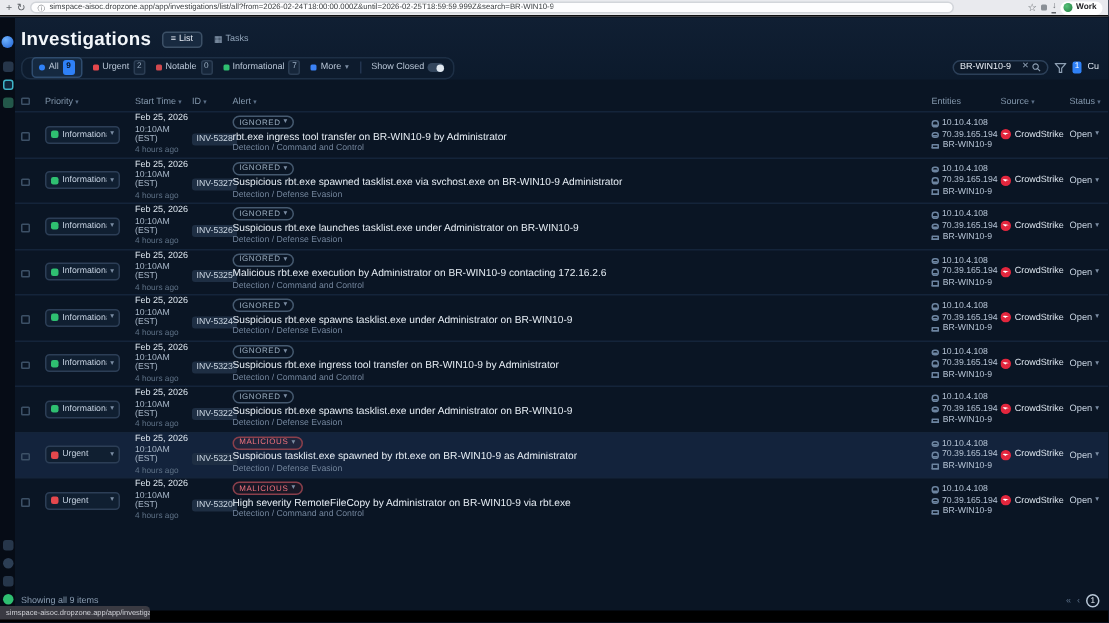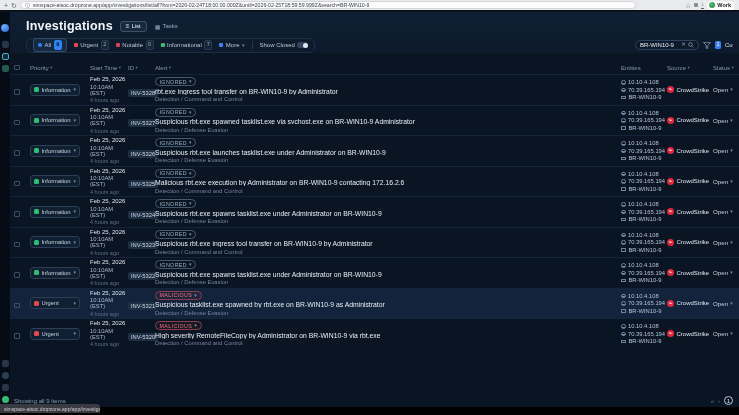--- a/index.html
+++ b/index.html
@@ -24,21 +24,21 @@
   .logo{width:8px;height:8px;border-radius:50%;background:radial-gradient(circle at 35% 30%,#6fb3ff,#1d5fd0);margin-bottom:4px}
   .rico{width:7px;height:7px;border-radius:2px;background:#26364a}
   .rico.active{background:#10263b;border:1px solid #3fb5c9}
   .rico.green{background:#23584a}
   .rail .flex{flex:1}
   .rico.round{border-radius:50%;background:#2c3e54}
   .rico.shield{border-radius:50%;background:#2fbf71;margin-bottom:4px}
 
   
   .main{position:absolute;left:10px;top:12px;right:0;bottom:8px;background:#0a1524;display:flex;flex-direction:column;overflow:hidden}
-  .apphead{background:linear-gradient(#101f33,#0c1a2c);padding:6px 4px 0 16px}
+  .apphead{background:linear-gradient(#101f33,#0c1a2c);padding:6px 4px 0 4px}
   .titlerow{display:flex;align-items:center;height:16px;gap:7px}
   .apptitle{font-size:12.5px;font-weight:bold;color:#f2f6fa;letter-spacing:0.2px}
   .vtoggle{display:flex;gap:3px;align-items:center}
   .vbtn{display:flex;align-items:center;gap:2px;height:11px;padding:0 5px;border-radius:3px;font-size:6px;color:#93a6bb}
   .vbtn .vico{font-size:6px}
   .vbtn.active{background:#182a40;border:0.5px solid #3c5films066;border:0.5px solid #3c5066;color:#e8eef6}
 
   .toolbar{display:flex;align-items:center;justify-content:space-between;margin-top:4px;height:15px;padding-bottom:1px}
   .chipbar{display:flex;align-items:center;gap:7px;background:#0d1b2d;border:0.5px solid #1d2f45;border-radius:6px;height:15px;padding:0 6px}
   .chip{display:flex;align-items:center;gap:2.5px;font-size:6px;color:#b9c6d6;white-space:nowrap}

